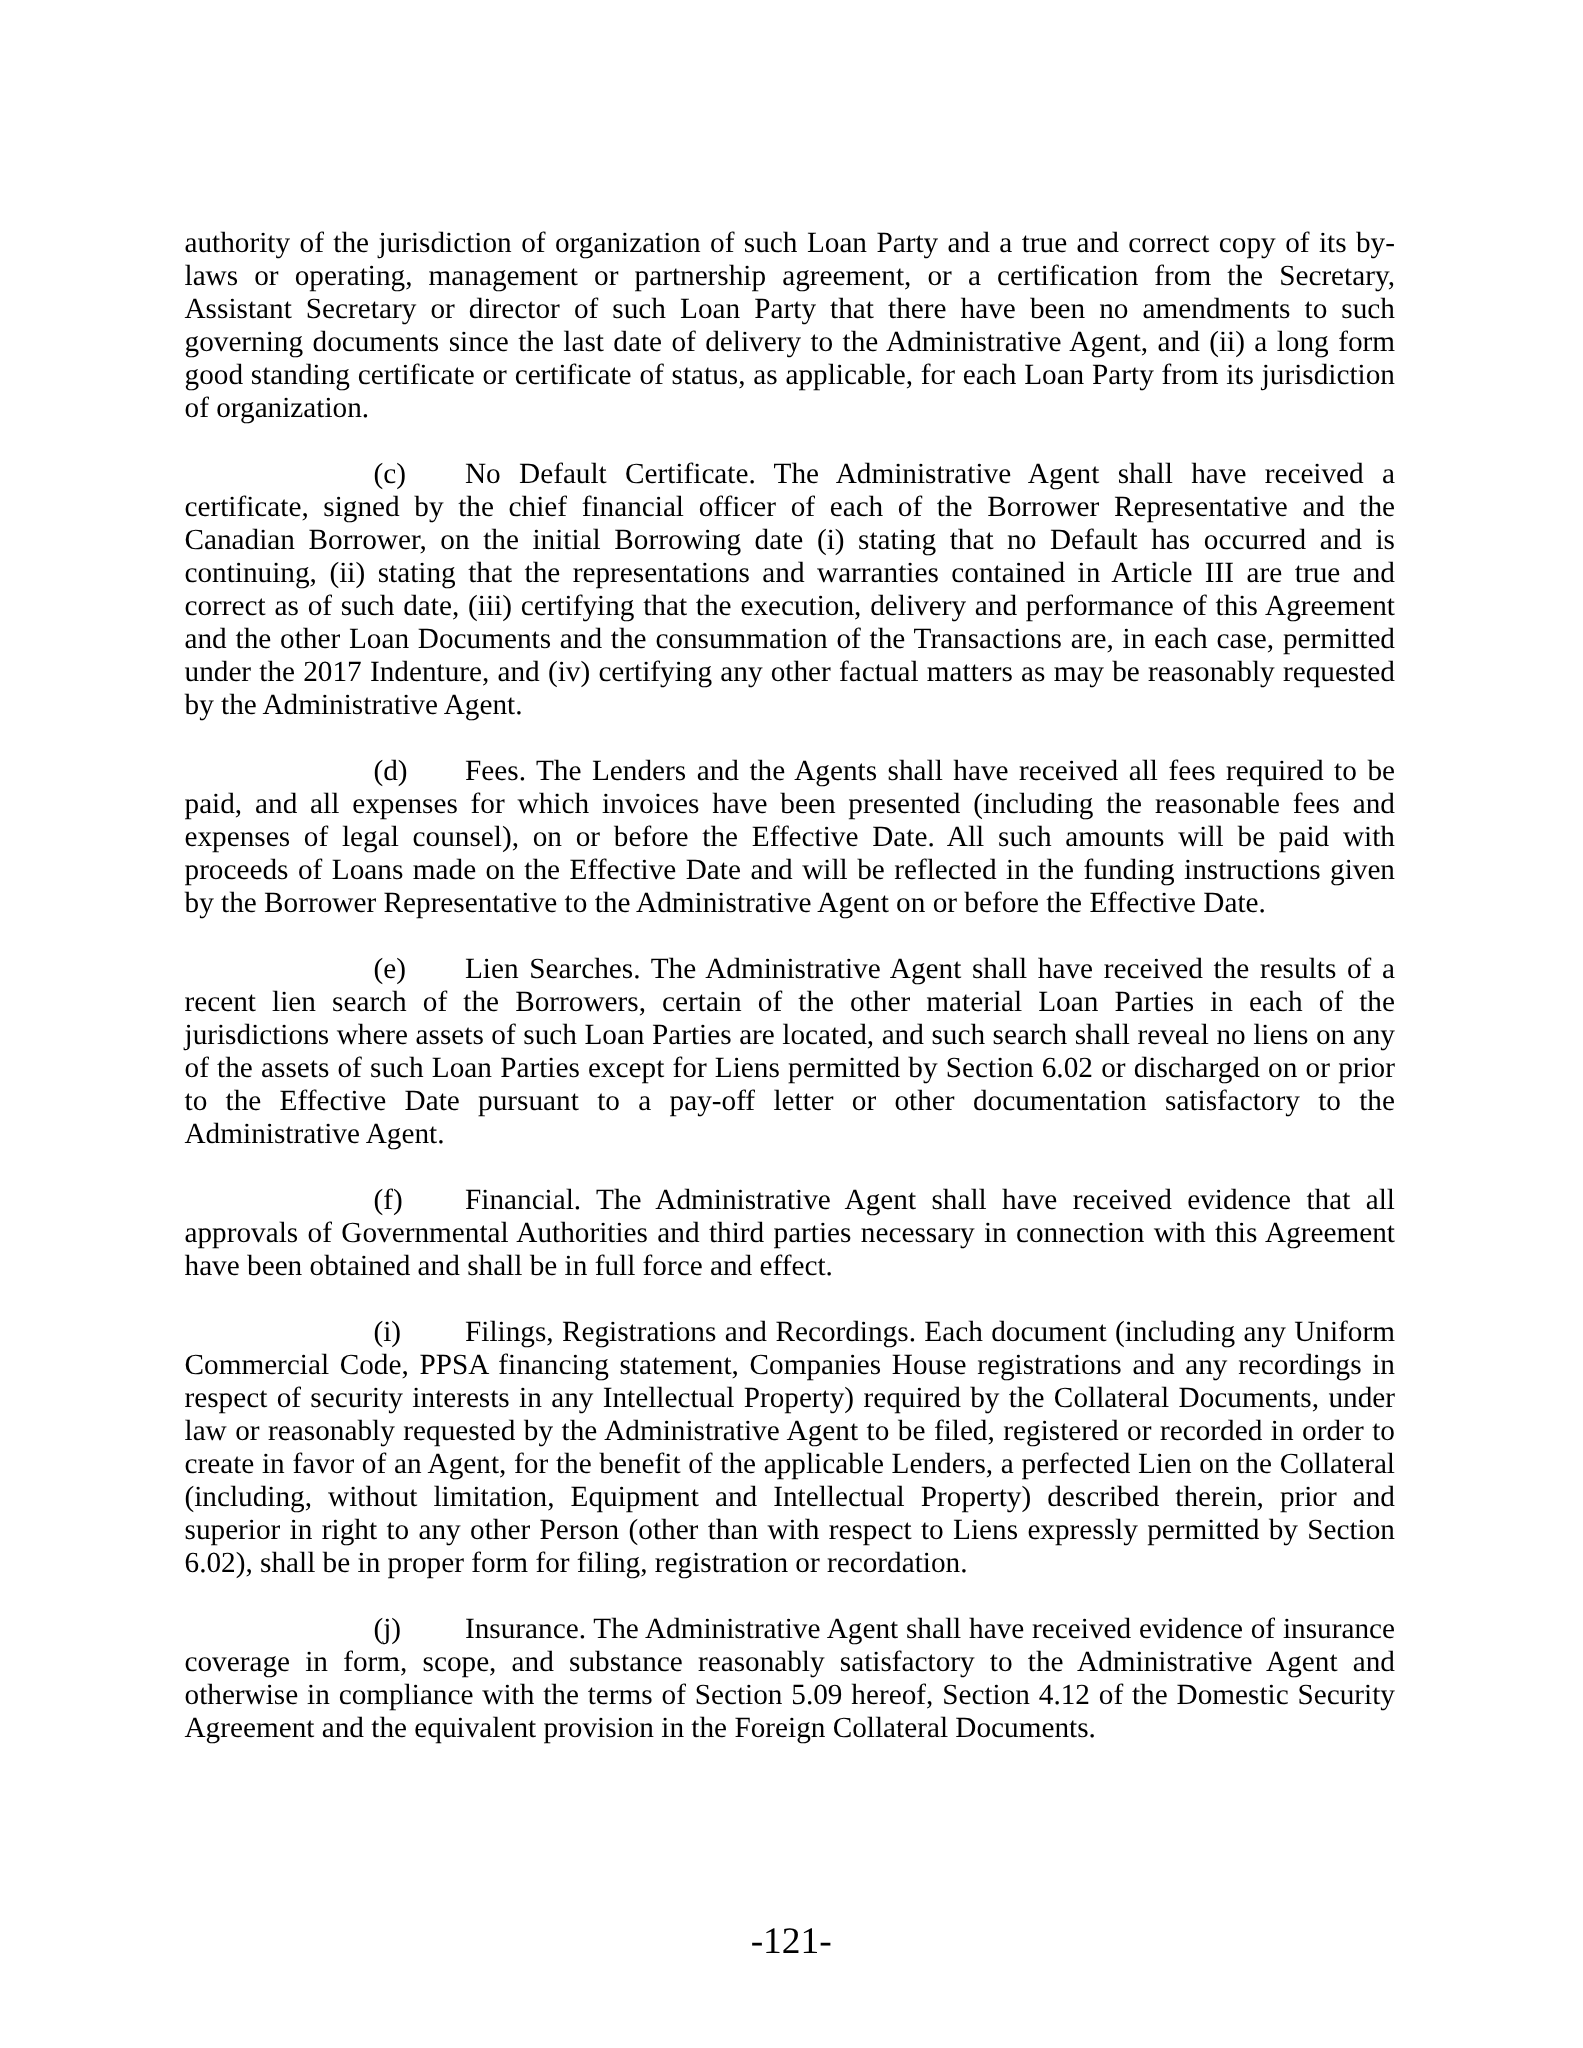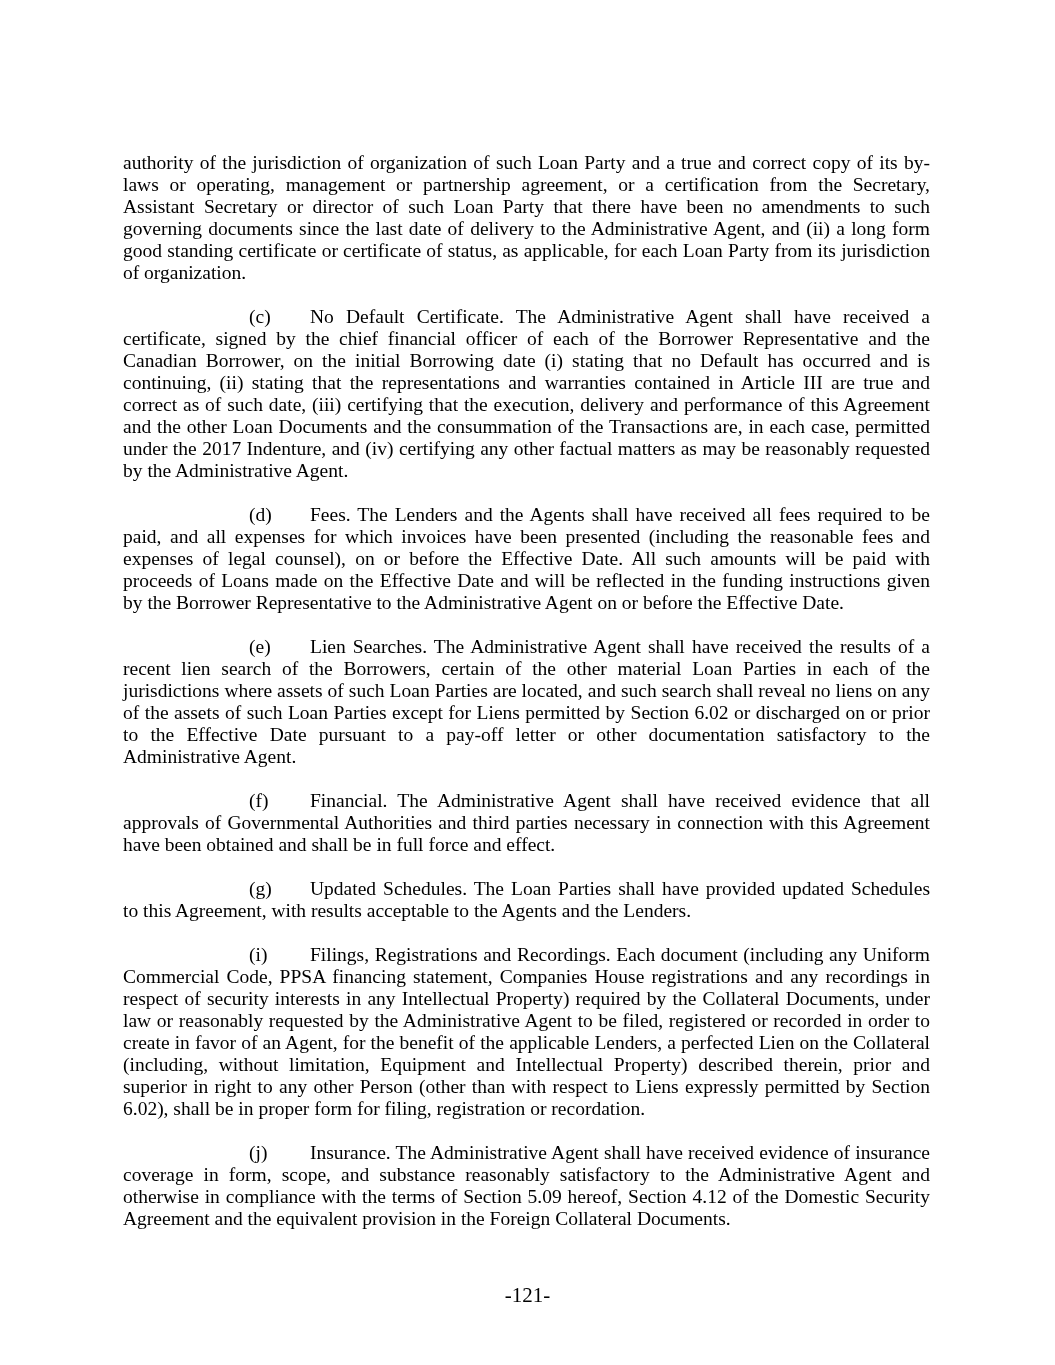--- a/index.html
+++ b/index.html
@@ -39,41 +39,40 @@
     text-indent: 0;
   }
   .ptitle {
   }
   .page-footer {
     position: absolute;
     top: 1284px;
     left: 0;
     width: 100%;
     text-align: center;
-    font-size: 21px;
+    font-size: 25px;
     line-height: 22px;
   }
 </style>
 </head>
 <body>
 
 <div class="page">
   <div class="text-block">
 
     <p class="para"><span>authority of the jurisdiction of organization of such Loan Party and a true and correct copy of its by-laws or operating, management or partnership agreement, or a certification from the Secretary, Assistant Secretary or director of such Loan Party that there have been no amendments to such governing documents since the last date of delivery to the Administrative Agent, and (ii) a long form good standing certificate or certificate of status, as applicable, for each Loan Party from its jurisdiction of organization.</span></p>
 
     <p class="para lettered"><span class="plabel">(c)</span><span class="ptitle">No Default Certificate</span><span>.  The Administrative Agent shall have received a certificate, signed by the chief financial officer of each of the Borrower Representative and the Canadian Borrower, on the initial Borrowing date (i) stating that no Default has occurred and is continuing, (ii) stating that the representations and warranties contained in Article III are true and correct as of such date, (iii) certifying that the execution, delivery and performance of this Agreement and the other Loan Documents and the consummation of the Transactions are, in each case, permitted under the 2017 Indenture, and (iv) certifying any other factual matters as may be reasonably requested by the Administrative Agent.</span></p>
 
     <p class="para lettered"><span class="plabel">(d)</span><span class="ptitle">Fees</span><span>.  The Lenders and the Agents shall have received all fees required to be paid, and all expenses for which invoices have been presented (including the reasonable fees and expenses of legal counsel), on or before the Effective Date.  All such amounts will be paid with proceeds of Loans made on the Effective Date and will be reflected in the funding instructions given by the Borrower Representative to the Administrative Agent on or before the Effective Date.</span></p>
 
     <p class="para lettered"><span class="plabel">(e)</span><span class="ptitle">Lien Searches</span><span>.  The Administrative Agent shall have received the results of a recent lien search of the Borrowers, certain of the other material Loan Parties in each of the jurisdictions where assets of such Loan Parties are located, and such search shall reveal no liens on any of the assets of such Loan Parties except for Liens permitted by Section 6.02 or discharged on or prior to the Effective Date pursuant to a pay-off letter or other documentation satisfactory to the Administrative Agent.</span></p>
 
     <p class="para lettered"><span class="plabel">(f)</span><span class="ptitle">Financial</span><span>.  The Administrative Agent shall have received evidence that all approvals of Governmental Authorities and third parties necessary in connection with this Agreement have been obtained and shall be in full force and effect.</span></p>
 
-    <p class="para lettered"><span class="plabel">(g)</span><span class="ptitle">Updated Schedules</span><span>.  The Loan Parties shall have provided updated Schedules to this Agreement, with results acceptable to the Agents and the Lenders.</span></p>
 
 
     <p class="para lettered"><span class="plabel">(i)</span><span class="ptitle">Filings, Registrations and Recordings</span><span>.  Each document (including any Uniform Commercial Code, PPSA financing statement, Companies House registrations and any recordings in respect of security interests in any Intellectual Property) required by the Collateral Documents, under law or reasonably requested by the Administrative Agent to be filed, registered or recorded in order to create in favor of an Agent, for the benefit of the applicable Lenders, a perfected Lien on the Collateral (including, without limitation, Equipment and Intellectual Property) described therein, prior and superior in right to any other Person (other than with respect to Liens expressly permitted by Section 6.02), shall be in proper form for filing, registration or recordation.</span></p>
 
     <p class="para lettered"><span class="plabel">(j)</span><span class="ptitle">Insurance</span><span>.  The Administrative Agent shall have received evidence of insurance coverage in form, scope, and substance reasonably satisfactory to the Administrative Agent and otherwise in compliance with the terms of Section 5.09 hereof, Section 4.12 of the Domestic Security Agreement and the equivalent provision in the Foreign Collateral Documents.</span></p>
 
   </div>
 
   <div class="page-footer">-121-</div>
 </div>

